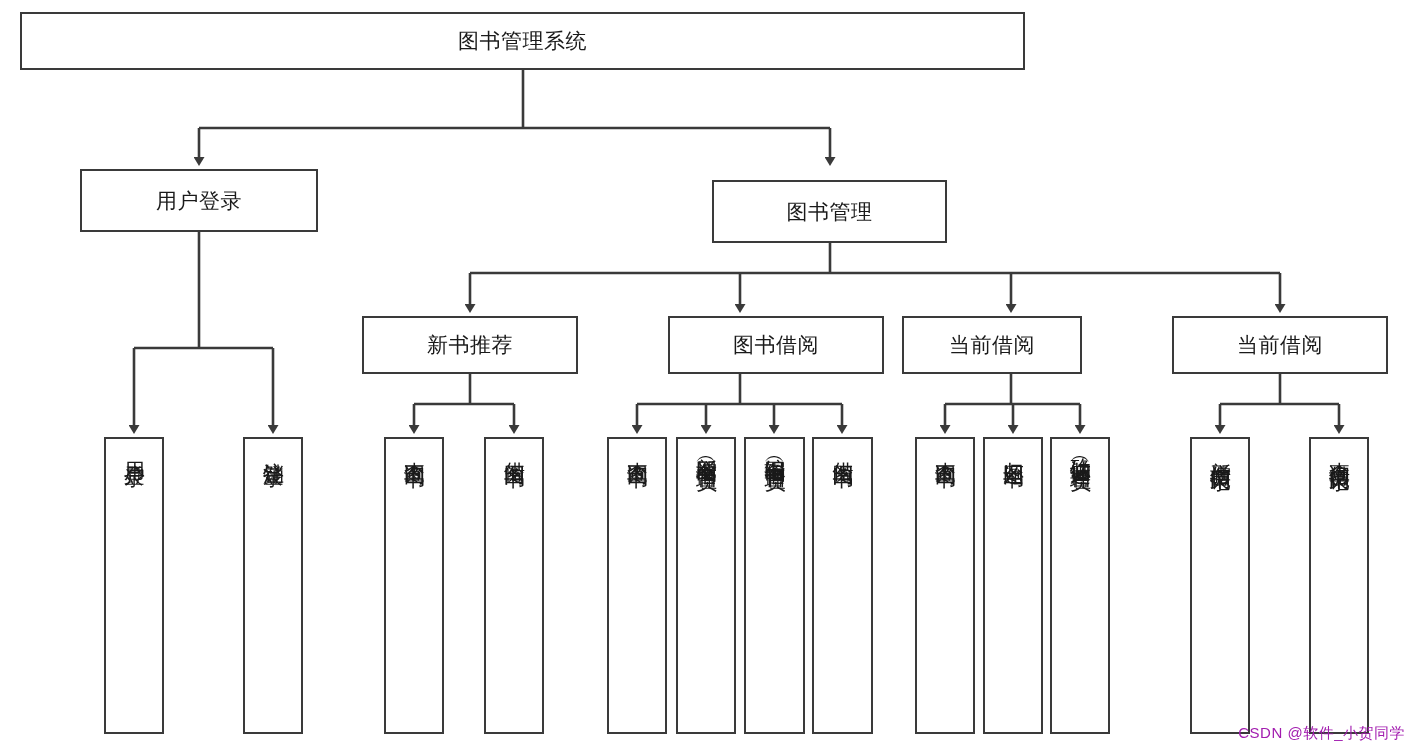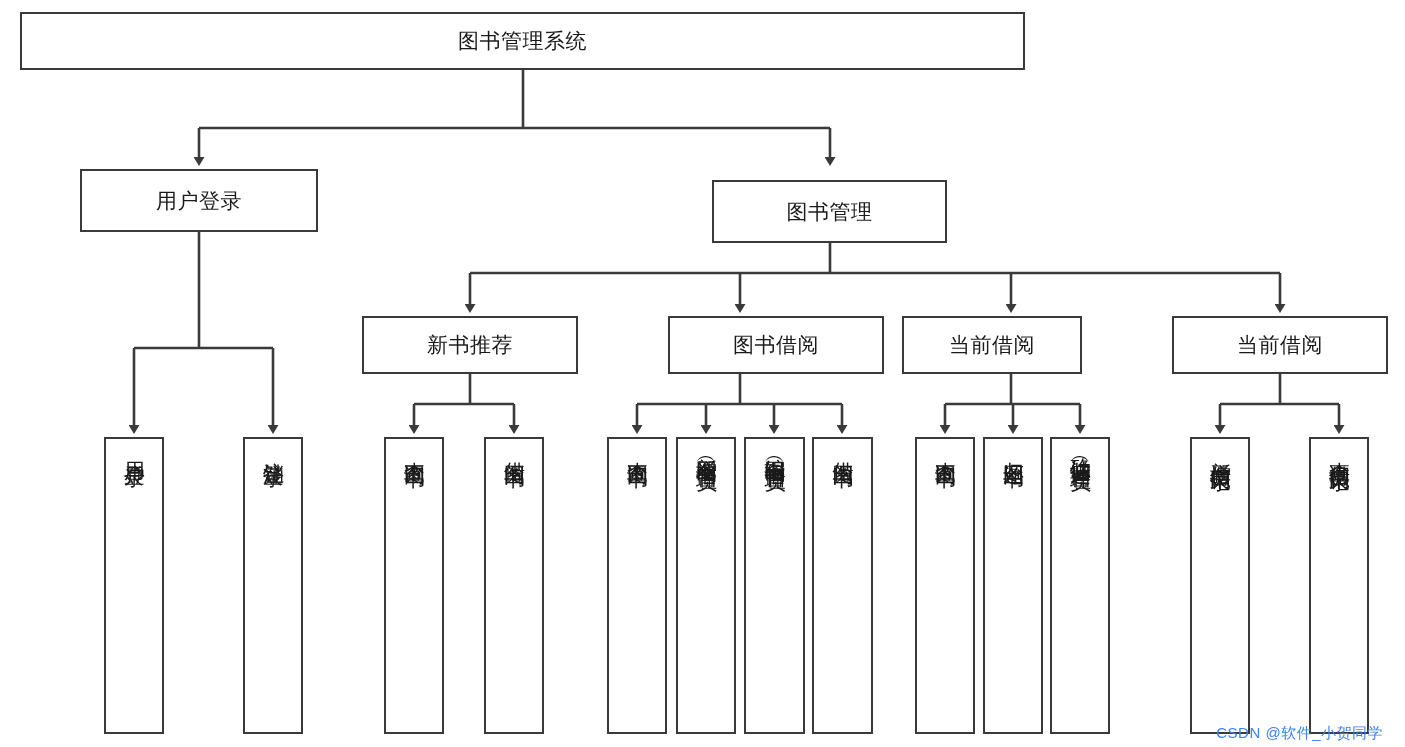--- a/index.html
+++ b/index.html
@@ -53,24 +53,24 @@
   #edges {
     position: absolute;
     left: 0;
     top: 0;
     width: 1405px;
     height: 747px;
     pointer-events: none;
   }
   #watermark {
     position: absolute;
-    right: 22px;
+    right: 0;
     bottom: 4px;
     font-size: 15px;
-    color: #3b82f6;
+    color: #a21caf;
     white-space: nowrap;
     letter-spacing: 0.5px;
   }
 </style>
 </head>
 <body>
 
 <div id="canvas">
 
   <svg id="edges" viewBox="0 0 1405 747" xmlns="http://www.w3.org/2000/svg">

